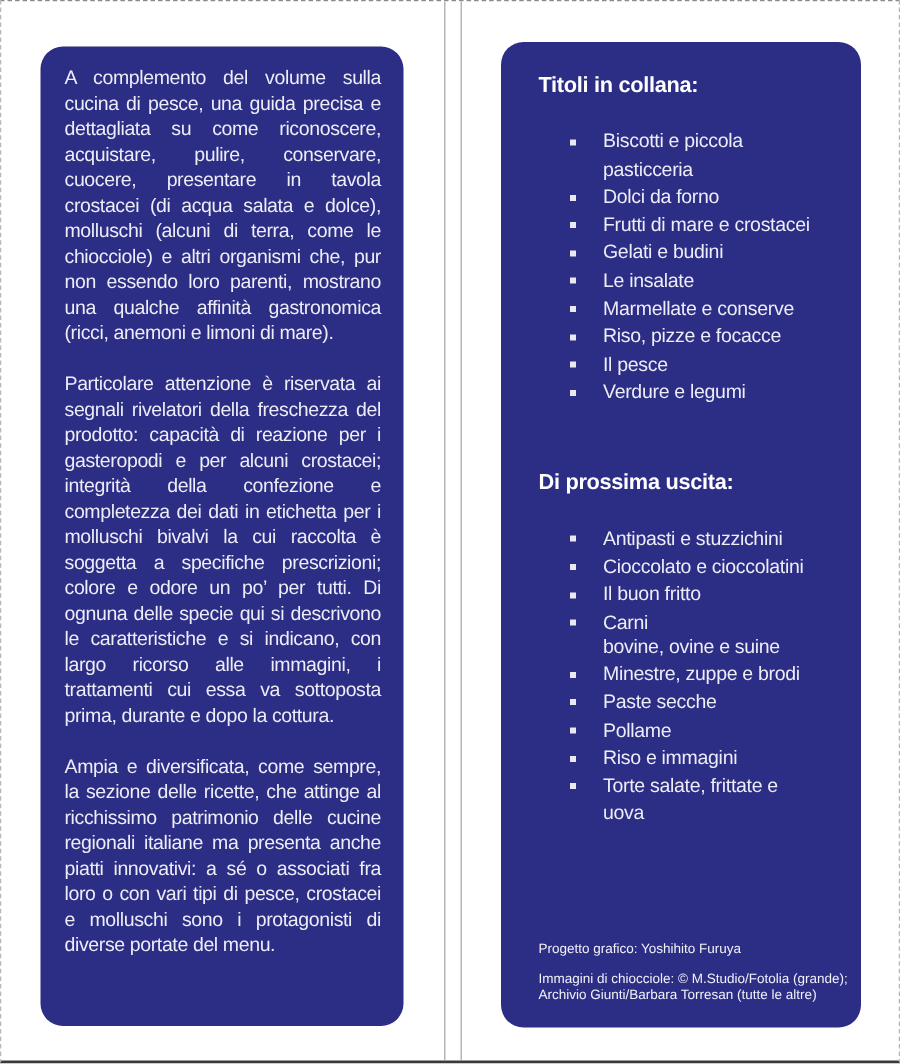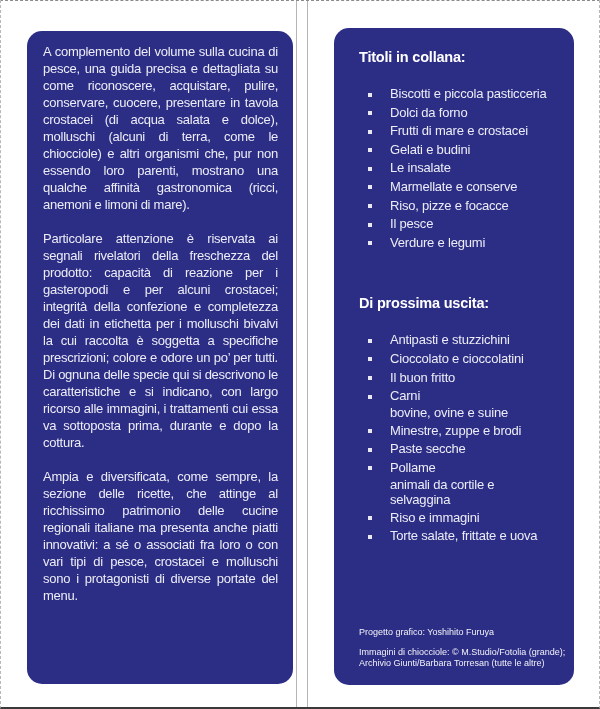--- a/index.html
+++ b/index.html
@@ -30,21 +30,21 @@
   .panel {
     position: absolute;
     background: #2c2d85;
     border-radius: 15px;
     box-sizing: border-box;
     color: #ecedf6;
   }
 
   .left-panel {
     left: 26px; top: 30px;
-    width: 266px; height: 653px;
+    width: 242px; height: 653px;
     padding: 12px 15px 0 16px;
   }
   .left-panel p {
     margin: 0 0 17px 0;
     font-size: 13px;
     line-height: 17px;
     letter-spacing: -0.25px;
     text-align: justify;
   }
 
@@ -58,21 +58,21 @@
     font-size: 14.5px;
     line-height: 18px;
     font-weight: bold;
     color: #ffffff;
     letter-spacing: -0.2px;
   }
   .right-panel h2.upcoming-heading { margin-top: 42px; }
 
   .title-list {
     list-style: none;
-    margin: 4px;
+    margin: 16px;
     padding: 0;
   }
   .title-list li {
     position: relative;
     padding-left: 27px;
     font-size: 13px;
     line-height: 18.6px;
     letter-spacing: -0.2px;
   }
   .bullet {
@@ -134,21 +134,21 @@
 
     <h2 class="upcoming-heading">Di prossima uscita:</h2>
 
     <ul class="title-list">
       <li><span class="bullet"></span><span>Antipasti e stuzzichini</span></li>
       <li><span class="bullet"></span><span>Cioccolato e cioccolatini</span></li>
       <li><span class="bullet"></span><span>Il buon fritto</span></li>
       <li><span class="bullet"></span><span>Carni</span><div class="li-sub">bovine, ovine e suine</div></li>
       <li><span class="bullet"></span><span>Minestre, zuppe e brodi</span></li>
       <li><span class="bullet"></span><span>Paste secche</span></li>
-      <li><span class="bullet"></span><span>Pollame</span><div class="li-sub">animali da cortile e selvaggina</div></li>
+      <li><span class="bullet"></span><span>Pollame</span></li>
       <li><span class="bullet"></span><span>Riso e immagini</span></li>
       <li><span class="bullet"></span><span>Torte salate, frittate e uova</span></li>
     </ul>
 
     <div class="credits">
       <div class="credit-design">Progetto grafico: Yoshihito Furuya</div>
       <div class="credit-line">Immagini di chiocciole: © M.Studio/Fotolia (grande);</div>
       <div class="credit-line">Archivio Giunti/Barbara Torresan (tutte le altre)</div>
     </div>
 

